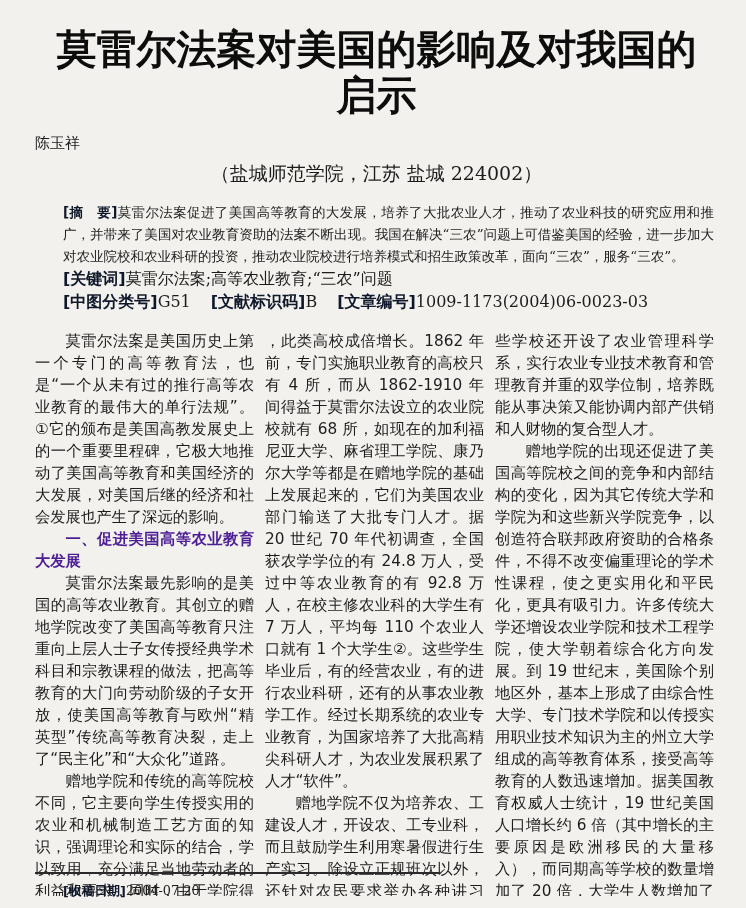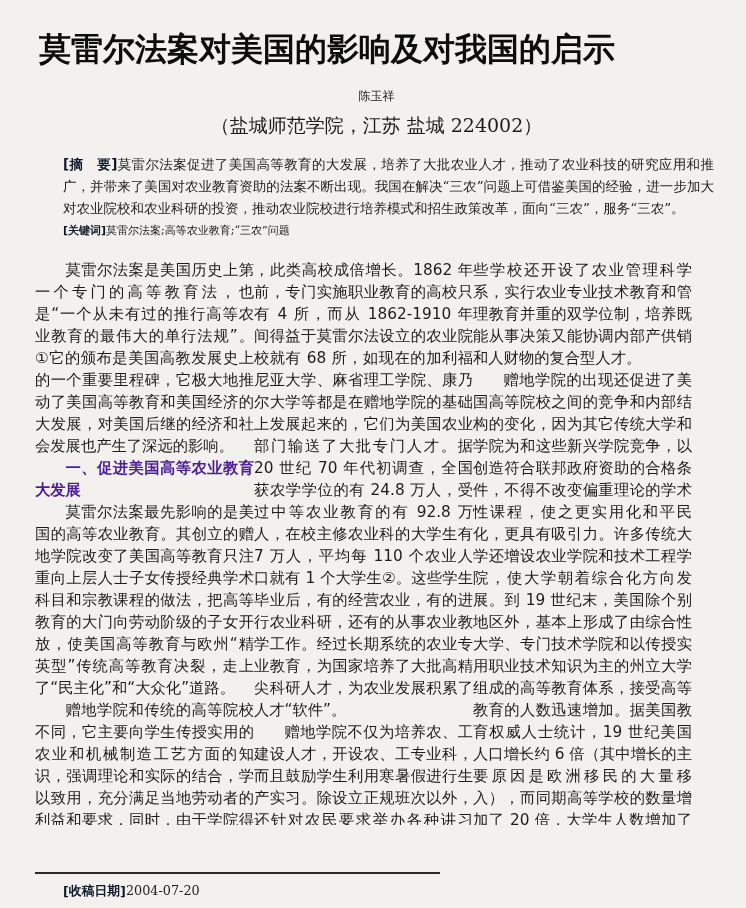--- a/index.html
+++ b/index.html
@@ -9,61 +9,61 @@
     margin:0 auto;
     background:#f2f1ed;
     box-sizing:border-box;
     padding:24px 28px 0 35px;
     font-family:"DejaVu Sans", sans-serif;
     color:#1c1c1c;
     overflow:hidden;
   }
   .title {
     margin:2px 4px 16px 4px;
-    font-size:32px;
+    font-size:40px;
     line-height:46px;
     font-weight:900;
-    text-align:left;
+    text-align:center;
     color:#0d0d0d;
     letter-spacing:0px;
   }
   .author {
-    text-align:center;
-    font-size:12px;
+    text-align:left;
+    font-size:15px;
     font-family:"DejaVu Serif", serif;
     margin-bottom:8px;
   }
   .affiliation {
     text-align:center;
     font-size:19px;
     font-family:"DejaVu Serif", serif;
     margin-bottom:14px;
   }
   .meta-block { margin-left:28px; margin-right:4px; }
   .abstract {
     font-size:13.5px;
     line-height:22px;
     text-align:justify;
     font-family:"DejaVu Serif", serif;
   }
   .kv-line {
-    font-size:11px;
+    font-size:16px;
     line-height:23px;
     font-family:"DejaVu Serif", serif;
     white-space:nowrap;
   }
   .lbl {
     font-weight:700;
     font-family:"DejaVu Sans", sans-serif;
     color:#0f172a;
   }
   .pair { margin-right:20px; }
   .columns {
     display:flex;
-    gap:0;
+    gap:11px;
     margin-top:17px;
     height:566px;
     overflow:hidden;
   }
   .col {
     width:219px;
     flex:0 0 219px;
     font-size:15.3px;
     line-height:22px;
     text-align:justify;
@@ -93,20 +93,23 @@
   <h1 class="title">莫雷尔法案对美国的影响及对我国的启示</h1>
 
   <div class="author">陈玉祥</div>
   <div class="affiliation">（盐城师范学院，江苏 盐城 224002）</div>
 
   <div class="meta-block">
     <div class="abstract"><span class="lbl">[摘　要]</span><span>莫雷尔法案促进了美国高等教育的大发展，培养了大批农业人才，推动了农业科技的研究应用和推广，并带来了美国对农业教育资助的法案不断出现。我国在解决“三农”问题上可借鉴美国的经验，进一步加大对农业院校和农业科研的投资，推动农业院校进行培养模式和招生政策改革，面向“三农”，服务“三农”。</span></div>
 
     <div class="kv-line"><span class="lbl">[关键词]</span><span>莫雷尔法案;高等农业教育;“三农”问题</span></div>
 
+    <div class="kv-line">
+      <span class="pair"><span class="lbl">[中图分类号]</span><span>G51</span></span><span class="pair"><span class="lbl">[文献标识码]</span><span>B</span></span><span class="pair"><span class="lbl">[文章编号]</span><span>1009-1173(2004)06-0023-03</span></span>
+    </div>
   </div>
 
   <div class="columns">
     <div class="col">
       <p class="indent">莫雷尔法案是美国历史上第一个专门的高等教育法，也是“一个从未有过的推行高等农业教育的最伟大的单行法规”。①它的颁布是美国高教发展史上的一个重要里程碑，它极大地推动了美国高等教育和美国经济的大发展，对美国后继的经济和社会发展也产生了深远的影响。</p>
       <p class="indent heading">一、促进美国高等农业教育大发展</p>
       <p class="indent">莫雷尔法案最先影响的是美国的高等农业教育。其创立的赠地学院改变了美国高等教育只注重向上层人士子女传授经典学术科目和宗教课程的做法，把高等教育的大门向劳动阶级的子女开放，使美国高等教育与欧州“精英型”传统高等教育决裂，走上了“民主化”和“大众化”道路。</p>
       <p class="indent">赠地学院和传统的高等院校不同，它主要向学生传授实用的农业和机械制造工艺方面的知识，强调理论和实际的结合，学以致用，充分满足当地劳动者的利益和要求，同时，由于学院得到了联邦政府和州政府的资助，办学经费充足，收费低廉，深受学生的欢迎，因而莫雷尔法案颁布后</p>
     </div>
     <div class="col">

